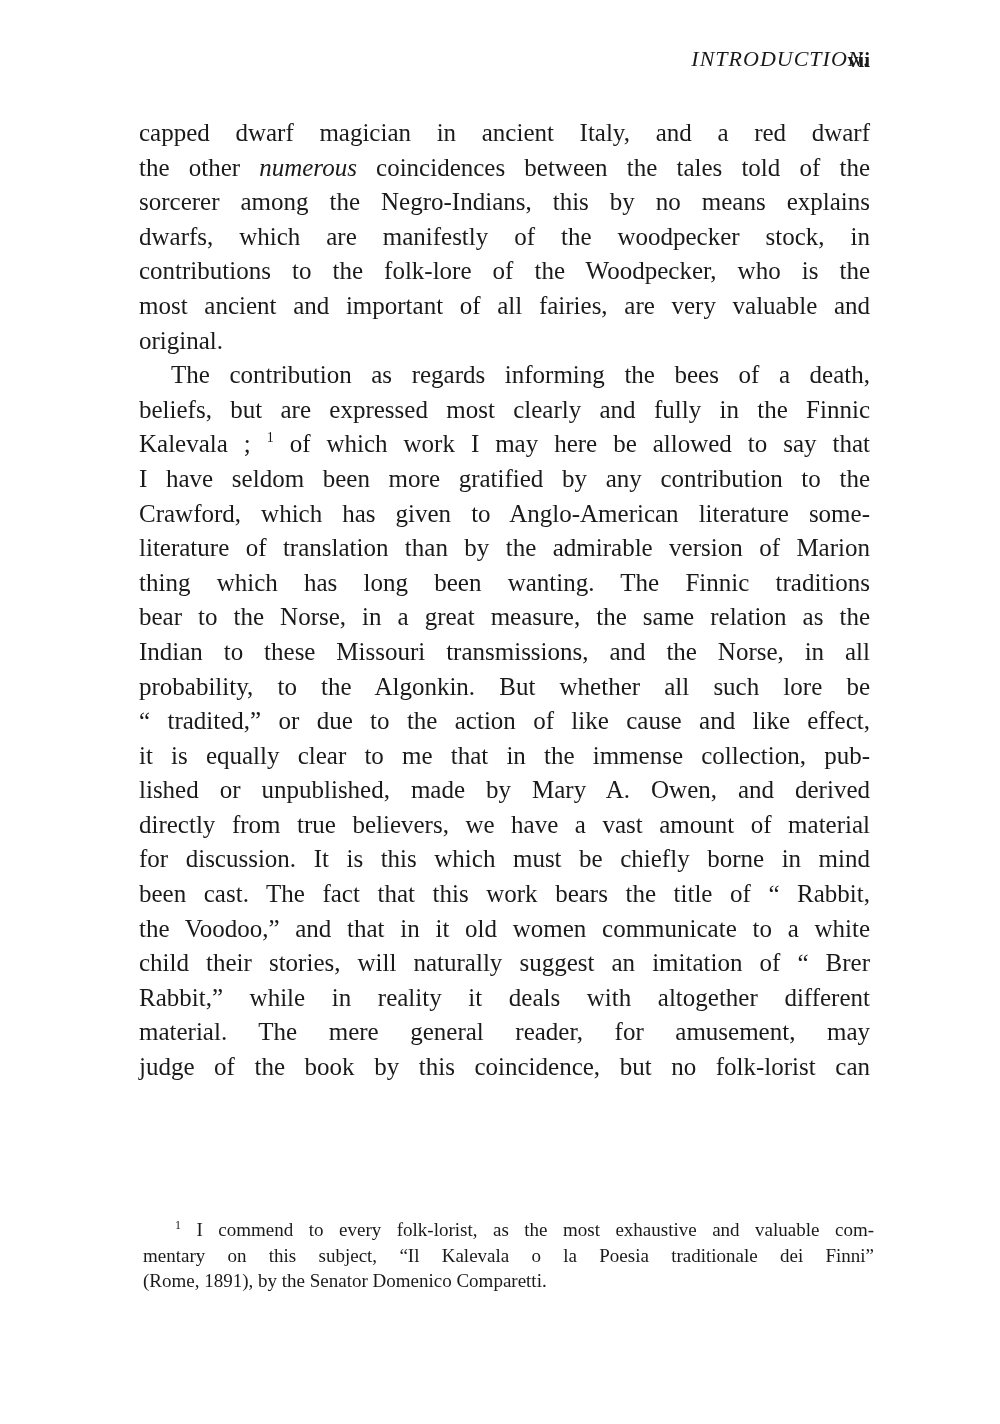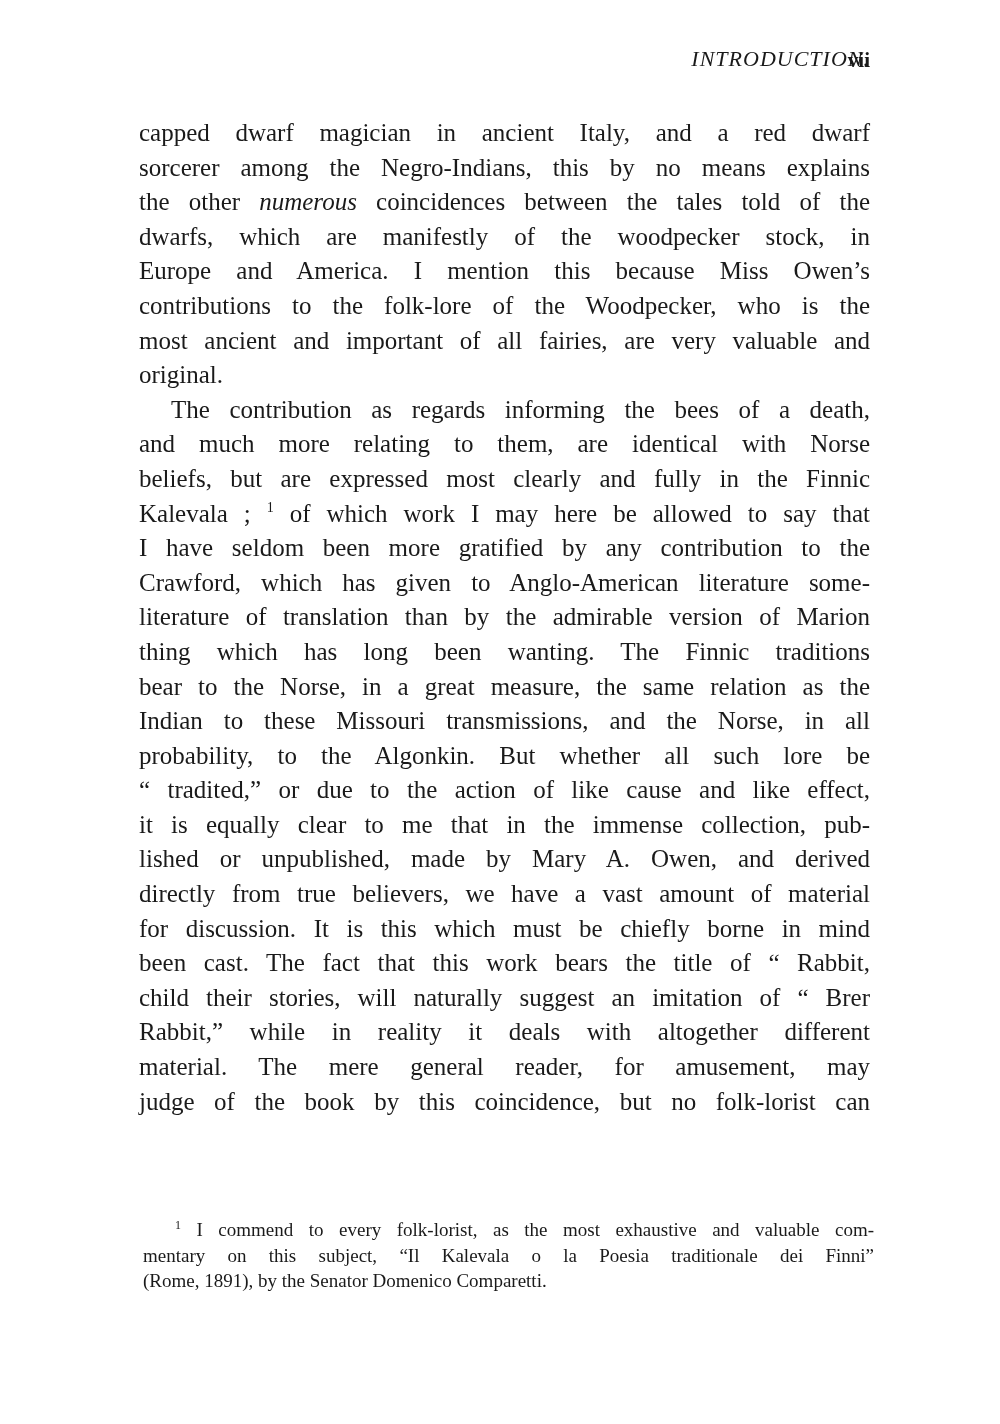--- a/index.html
+++ b/index.html
@@ -108,44 +108,43 @@
 
 <div class="page">
 
   <div class="running-head">
     <div class="running-title">INTRODUCTION.</div>
     <div class="folio">vii</div>
   </div>
 
   <div class="body-text">
     <span class="line">capped dwarf magician in ancient Italy, and a red dwarf</span>
+    <span class="line"><span>the other</span> <span class="it">numerous</span> <span>coincidences between the tales told of the</span></span>
     <span class="line">sorcerer among the Negro-Indians, this by no means explains</span>
-    <span class="line"><span>the other</span> <span class="it">numerous</span> <span>coincidences between the tales told of the</span></span>
     <span class="line">dwarfs, which are manifestly of the woodpecker stock, in</span>
-    <span class="line">Europe and America.  I mention this because Miss Owen’s</span>
     <span class="line">contributions to the folk-lore of the Woodpecker, who is the</span>
     <span class="line">most ancient and important of all fairies, are very valuable and</span>
     <span class="line last">original.</span>
     <span class="line indent">The contribution as regards informing the bees of a death,</span>
-    <span class="line">and much more relating to them, are identical with Norse</span>
     <span class="line">beliefs, but are expressed most clearly and fully in the Finnic</span>
     <span class="line"><span>Kalevala ;</span> <sup class="fnref">1</sup> <span>of which work I may here be allowed to say that</span></span>
     <span class="line">I have seldom been more gratified by any contribution to the</span>
     <span class="line">Crawford, which has given to Anglo-American literature some-</span>
     <span class="line">literature of translation than by the admirable version of Marion</span>
     <span class="line">thing which has long been wanting.  The Finnic traditions</span>
     <span class="line">bear to the Norse, in a great measure, the same relation as the</span>
     <span class="line">Indian to these Missouri transmissions, and the Norse, in all</span>
     <span class="line">probability, to the Algonkin.  But whether all such lore be</span>
     <span class="line">“ tradited,” or due to the action of like cause and like effect,</span>
     <span class="line">it is equally clear to me that in the immense collection, pub-</span>
     <span class="line">lished or unpublished, made by Mary A. Owen, and derived</span>
     <span class="line">directly from true believers, we have a vast amount of material</span>
     <span class="line">for discussion.  It is this which must be chiefly borne in mind</span>
     <span class="line">been cast.  The fact that this work bears the title of “ Rabbit,</span>
+    <span class="line">the Voodoo,” and that in it old women communicate to a white</span>
     <span class="line">child their stories, will naturally suggest an imitation of “ Brer</span>
     <span class="line">Rabbit,” while in reality it deals with altogether different</span>
     <span class="line">material.  The mere general reader, for amusement, may</span>
     <span class="line">judge of the book by this coincidence, but no folk-lorist can</span>
   </div>
 
   <div class="footnotes">
     <span class="fn-line indent"><sup>1</sup> <span>I commend to every folk-lorist, as the most exhaustive and valuable com-</span></span>
     <span class="fn-line">mentary on this subject, “Il Kalevala o la Poesia traditionale dei Finni”</span>
     <span class="fn-line last">(Rome, 1891), by the Senator Domenico Comparetti.</span>

